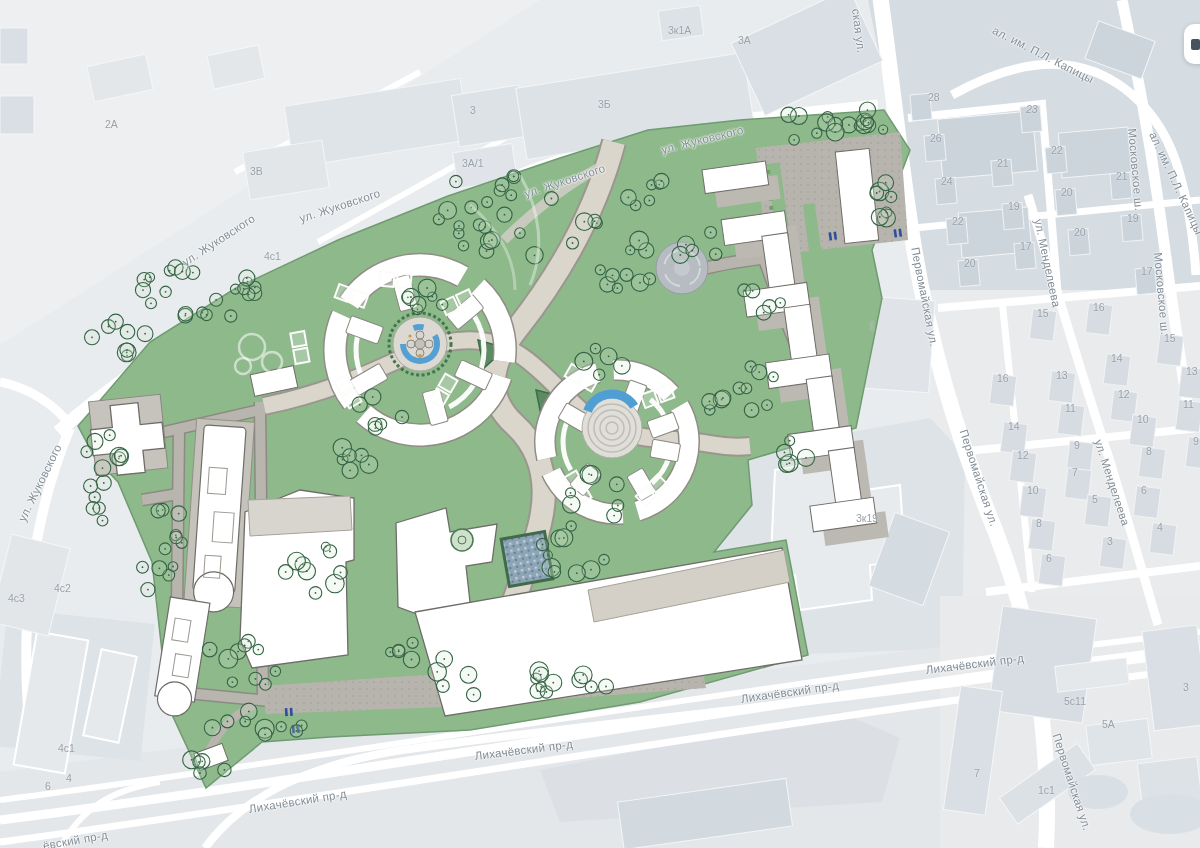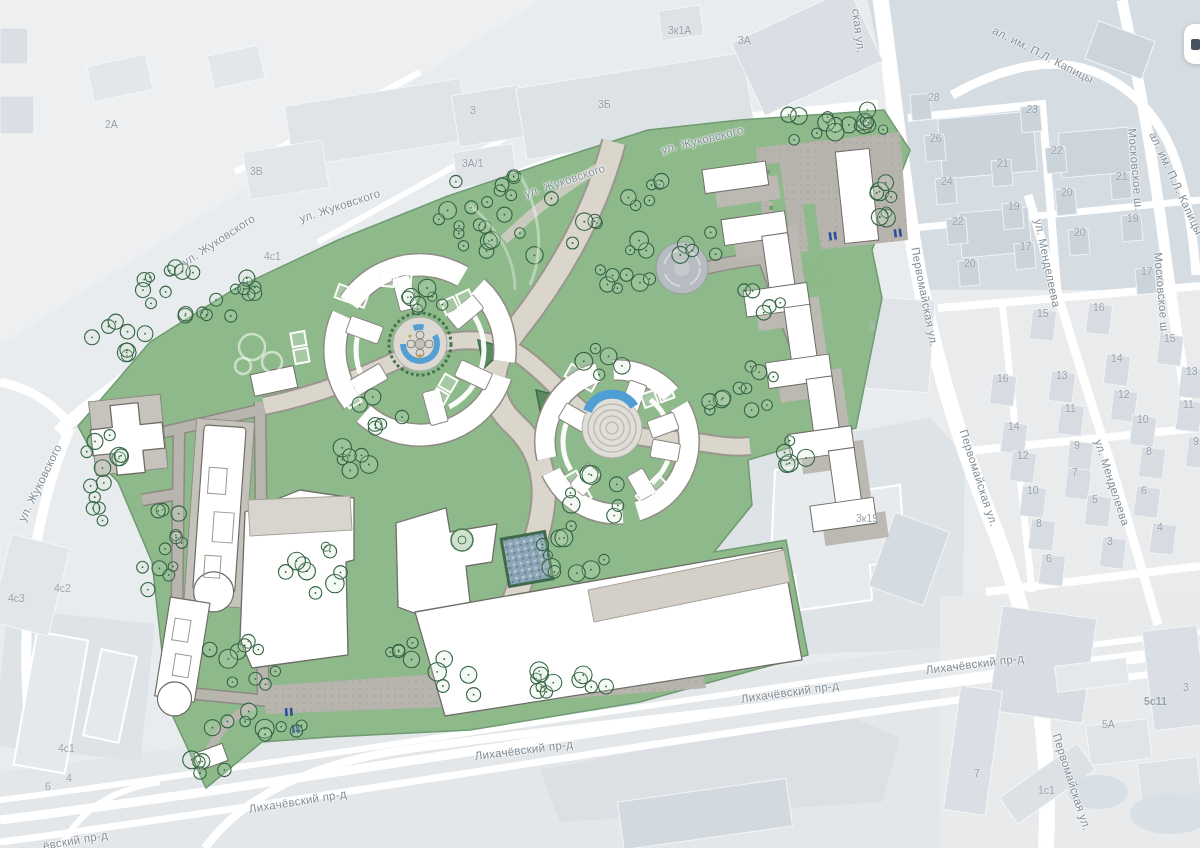--- a/index.html
+++ b/index.html
@@ -967,21 +967,21 @@
       <span class="bldg-label" style="left: 1107px; top: 535px;">3</span>
       <span class="bldg-label" style="left: 1046px; top: 552px;">6</span>
       <span class="bldg-label" style="left: 1157px; top: 521px;">4</span>
       <span class="bldg-label" style="left: 869px; top: 320px;">1</span>
       <span class="bldg-label" style="left: 856px; top: 512px;">3к19</span>
       <span class="bldg-label" style="left: 8px; top: 544px; margin-top: 48px;">4с3</span>
       <span class="bldg-label" style="left: 54px; top: 582px;">4с2</span>
       <span class="bldg-label" style="left: 58px; top: 742px;">4с1</span>
       <span class="bldg-label" style="left: 66px; top: 772px;">4</span>
       <span class="bldg-label" style="left: 45px; top: 780px;">6</span>
-      <span class="bldg-label" style="left: 1144px; top: 695px; font-weight: bold;">5с11</span>
+      <span class="bldg-label" style="left: 1064px; top: 695px;">5с11</span>
       <span class="bldg-label" style="left: 1102px; top: 718px;">5А</span>
       <span class="bldg-label" style="left: 1183px; top: 681px;">3</span>
       <span class="bldg-label" style="left: 974px; top: 767px;">7</span>
       <span class="bldg-label" style="left: 1038px; top: 784px;">1с1</span>
     </div>
 
 <button id="map-btn">
   <span class="glyph"></span>
 </button>
 

